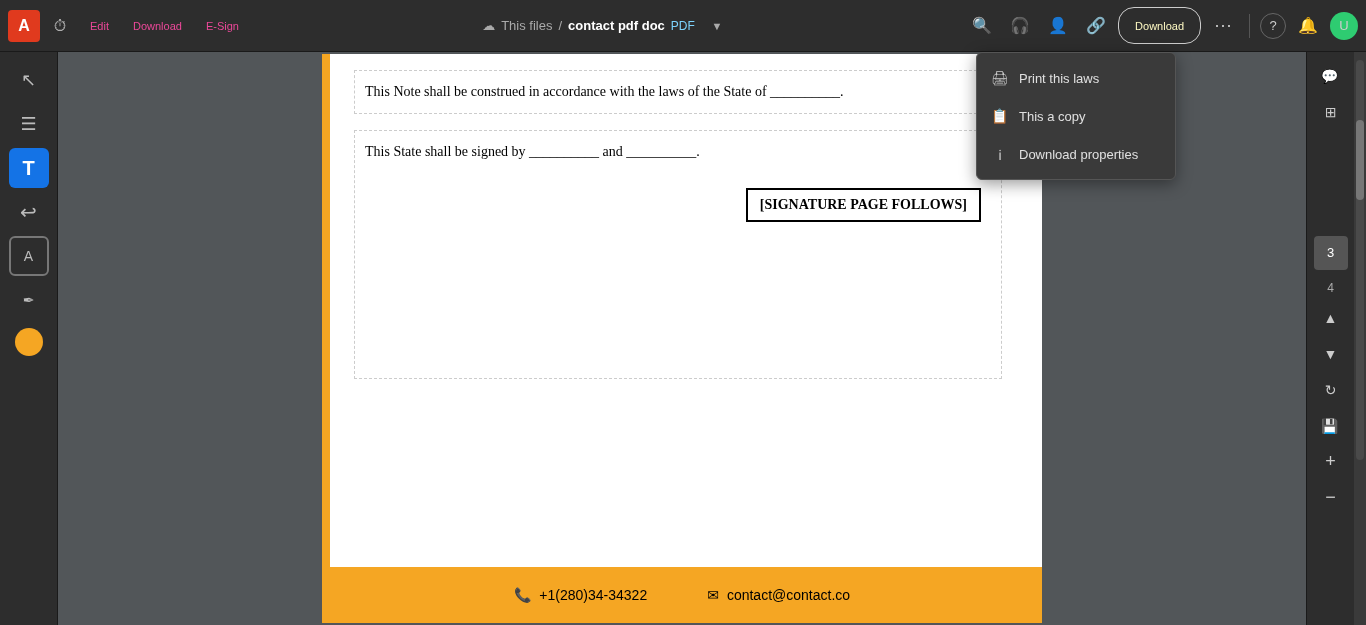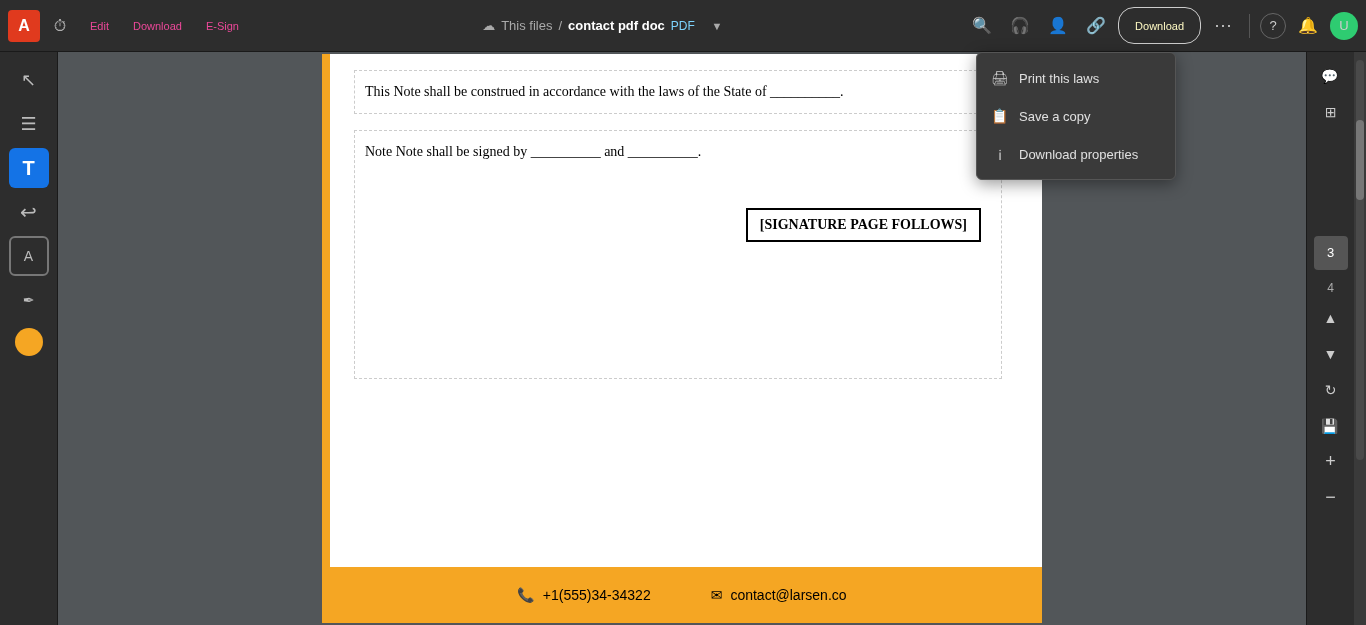--- a/index.html
+++ b/index.html
@@ -149,21 +149,20 @@
     }
     .pdf-section-title {
       font-weight: bold;
       margin-bottom: 4px;
     }
     .pdf-signature-box {
       border: 2px solid #000;
       display: inline-block;
       padding: 4px 12px;
       font-weight: bold;
-      margin-top: 20px;
       float: right;
       margin-right: 0;
     }
     .pdf-footer {
       position: absolute;
       bottom: 0; left: 0; right: 0;
       background: #f5a623;
       height: 56px;
       display: flex;
       align-items: center;
@@ -251,21 +250,21 @@
   </div>
 </div>
 
 <div class="dropdown-menu">
   <div class="dropdown-item">
     <span class="dropdown-icon">🖨</span>
     <span>Print this laws</span>
   </div>
   <div class="dropdown-item">
     <span class="dropdown-icon">📋</span>
-    <span>Save a copy</span>
+    <span>This a copy</span>
   </div>
   <div class="dropdown-item">
     <span class="dropdown-icon">ℹ</span>
     <span>Download properties</span>
   </div>
 </div>
 
 <div class="main-area">
 
   <div class="left-sidebar">
@@ -281,36 +280,36 @@
   <div class="pdf-area">
     <div class="pdf-page">
       <div class="pdf-border-left"></div>
 
       <div class="pdf-content">
         <div class="pdf-dashed-box">
           <p style="text-align:justify;">This Note shall be construed in accordance with the laws of the State of __________.</p>
         </div>
 
         <div class="pdf-dashed-box">
-          <p>Note Note shall be signed by __________ and __________.</p>
+          <p>This State shall be signed by __________ and __________.</p>
           <div style="text-align:right; margin-top:24px;">
             <span class="pdf-signature-box">[SIGNATURE PAGE FOLLOWS]</span>
           </div>
           <div style="height: 180px;"></div>
         </div>
       </div>
 
       <div class="pdf-footer">
         <div class="pdf-footer-item">
           <span>📞</span>
-          <span>+1(555)34-34322</span>
+          <span>+1(280)34-34322</span>
         </div>
         <div class="pdf-footer-item">
           <span>✉</span>
-          <span>contact@larsen.co</span>
+          <span>contact@contact.co</span>
         </div>
       </div>
     </div>
   </div>
 
   <div style="display:flex;flex-direction:column;align-items:center;background:#2d2d2d;width:48px;flex-shrink:0;border-left:1px solid #1a1a1a;padding:8px 0;gap:4px;">
     <button class="nav-btn">💬</button>
     <button class="nav-btn">⊞</button>
 
     <div style="flex:1;display:flex;flex-direction:column;align-items:center;justify-content:center;gap:4px;">

